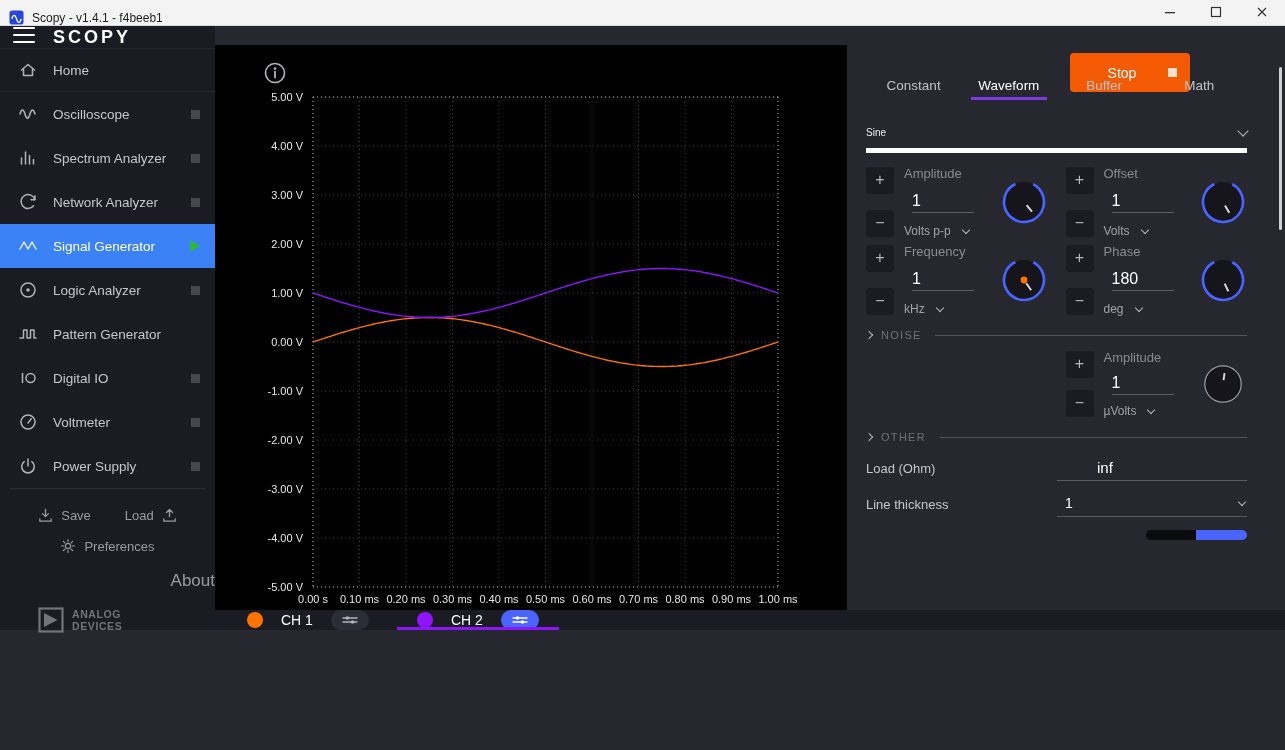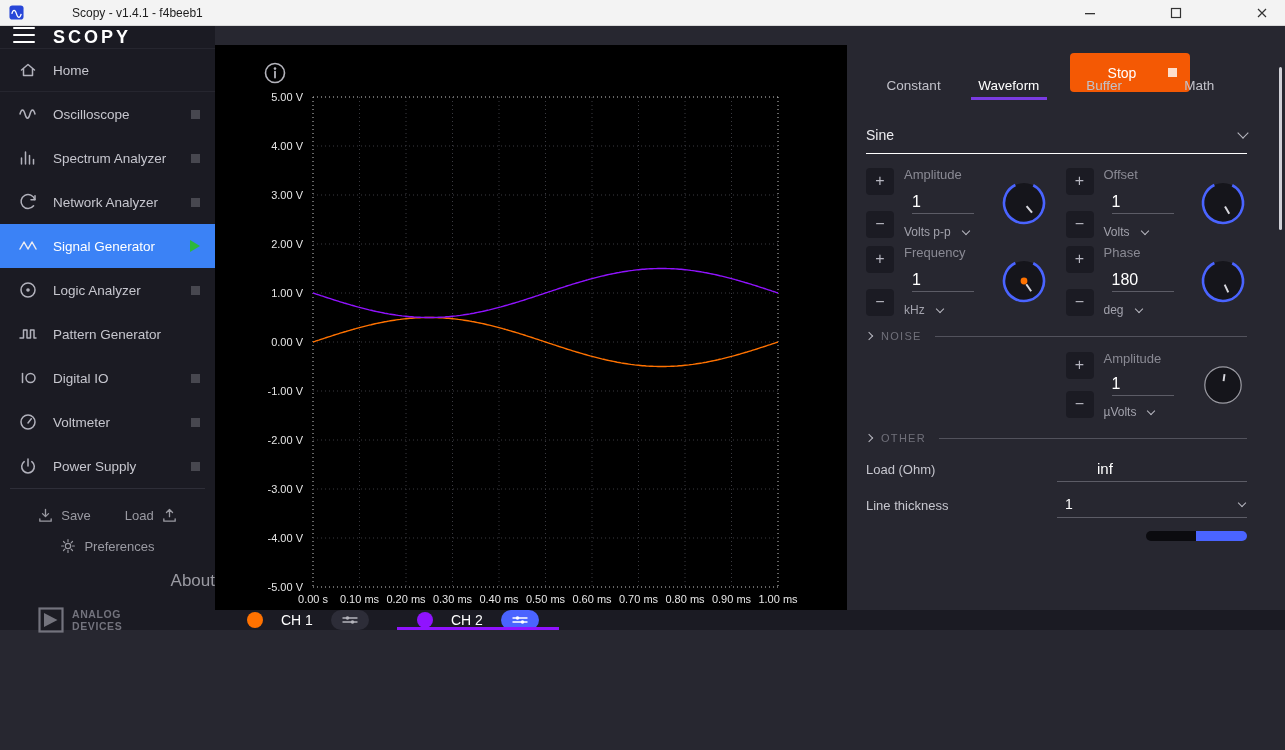--- a/index.html
+++ b/index.html
@@ -1,20 +1,20 @@
 <!DOCTYPE html>
 <html><head>
 <meta charset="utf-8">
 <style>
   * { margin:0; padding:0; box-sizing:border-box; }
   html,body { width:1285px; height:750px; overflow:hidden; background:#272730;
     font-family:"Liberation Sans","DejaVu Sans",sans-serif; }
 
   
-  .titlebar { height:26px; background:#f3f3f3; display:flex; align-items:center; border-bottom:1px solid #d9d9d9;gap:40px; }
+  .titlebar { height:26px; background:#f3f3f3; display:flex; align-items:flex-end; border-bottom:1px solid #d9d9d9; }
   .appicon { width:15px; height:15px; margin-left:9px; }
   .title { font-size:12px; color:#1d1d1d; margin-left:8px; flex:1; }
   .winbtn { width:46px; height:26px; display:flex; align-items:center; justify-content:center; }
 
   .app { display:flex; height:604px; }
 
   
   .sidebar { width:215px; background:#1b1b23; display:flex; flex-direction:column; flex:none; }
   .side-top { height:64px; display:flex; align-items:center; padding:0 13px; gap:18px; }
   .logo { color:#ffffff; font-size:18px; font-weight:700; letter-spacing:3px; }
@@ -52,21 +52,21 @@
   .content { height:565px; display:flex; }
   .plot { width:632px; height:565px; background:#000000; flex:none; }
 
   
   .panel { flex:1; position:relative; padding:0 38px 0 19px; }
   .tabs { display:flex; margin-top:20px; height:40px; align-items:center; }
   .tab { flex:1; text-align:center; color:#c2c2ca; font-size:13.5px; position:relative; cursor:default; }
   .tab.active { color:#ffffff; }
   .tab.active::after { content:''; position:absolute; left:10px; right:10px; bottom:-7px; height:3px; background:#7a3be2; }
   .select-row { margin-top:22px; display:flex; justify-content:space-between; align-items:center;
-                border-bottom:1px solid #ffffff; padding-bottom:10px; color:#ececf0; font-size:14px; }
+                border-bottom:5px solid #ffffff; padding-bottom:10px; color:#ececf0; font-size:10px; }
   .chev { width:8px; height:8px; border-right:1.6px solid #b8b8c0; border-bottom:1.6px solid #b8b8c0;
           transform:rotate(45deg); margin-top:-4px; flex:none; }
   .chev.sm { width:6px; height:6px; margin-top:-2px; }
   .chev.right { transform:rotate(-45deg); margin-top:0; }
 
   .controls { display:grid; grid-template-columns:1fr 1fr; column-gap:18px; row-gap:4px; margin-top:12px; }
   .control { display:flex; gap:10px; height:74px; }
   .stepcol { display:flex; flex-direction:column; justify-content:space-between; padding:2px 0; }
   .step { width:28px; height:27px; background:#1b1b23; border-radius:4px; color:#b6b6c0; font-size:16px;
           line-height:26px; text-align:center; cursor:default; }

